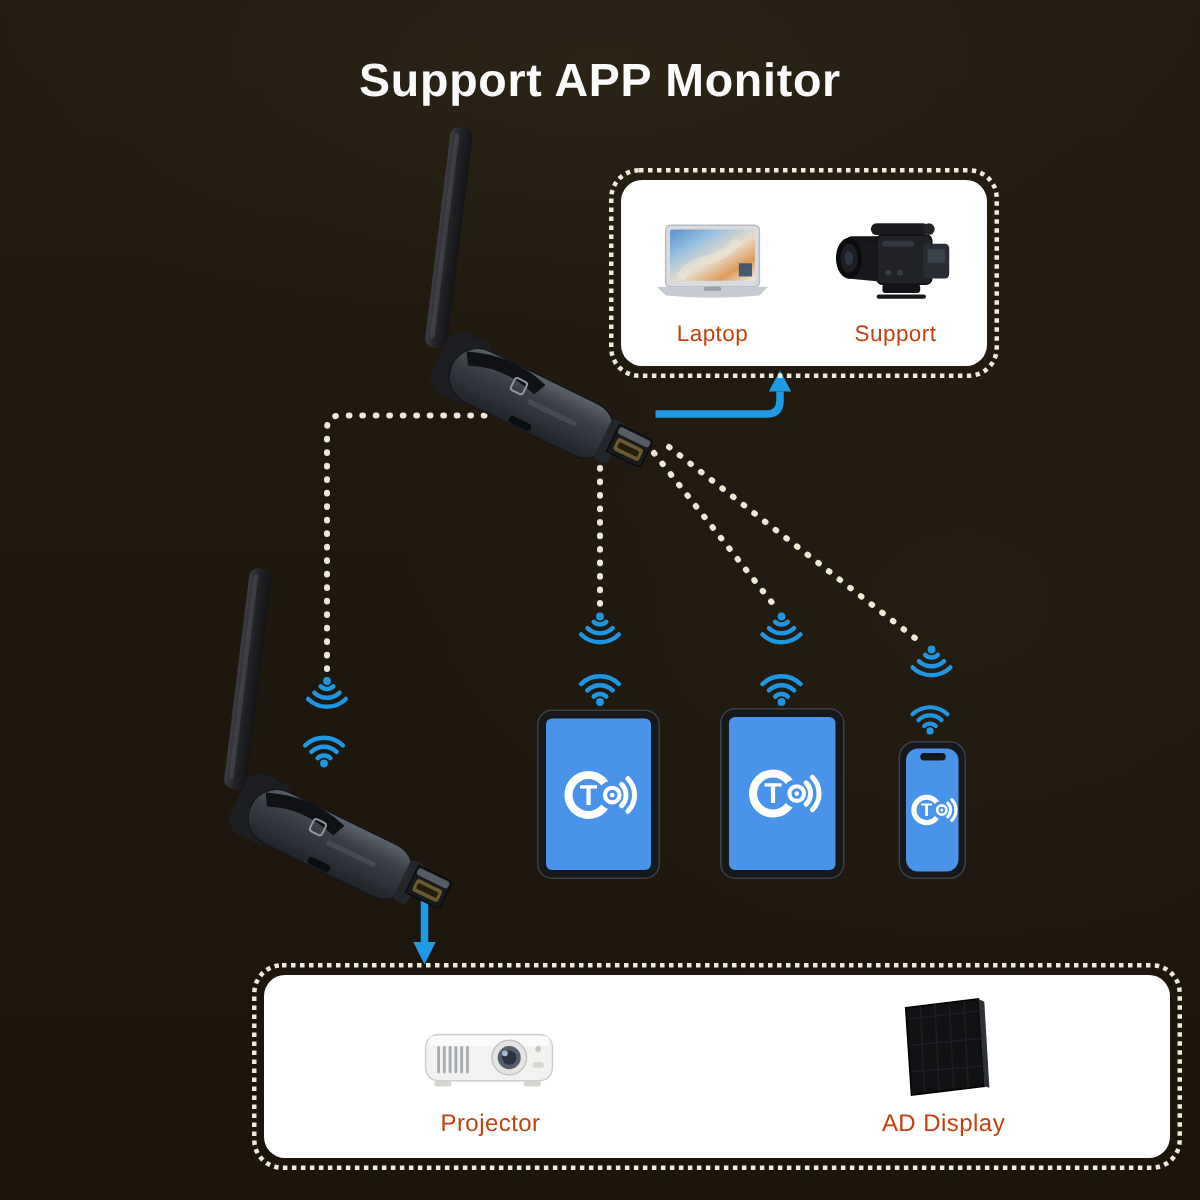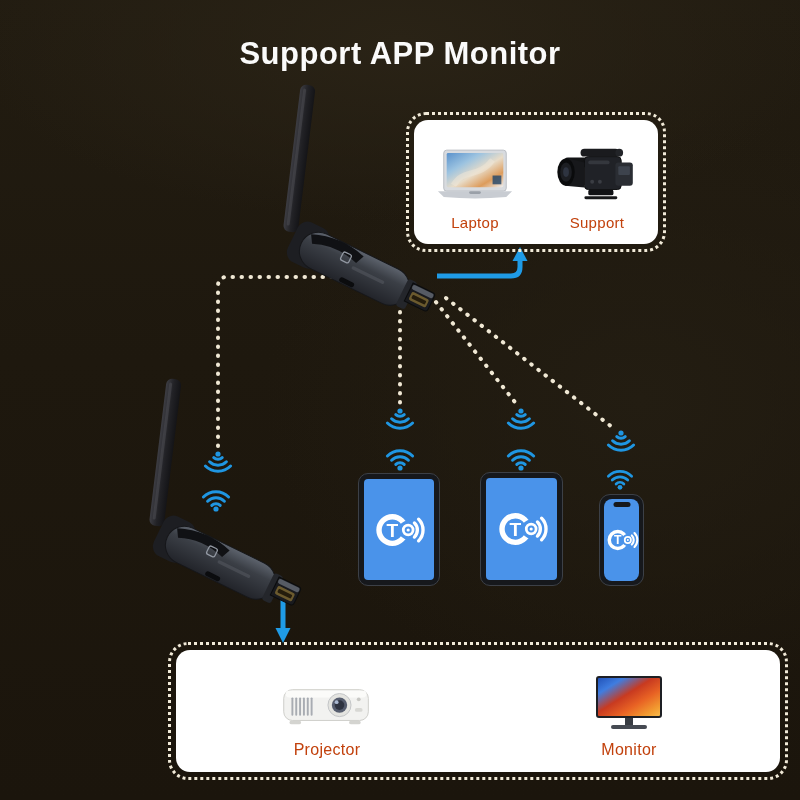--- a/index.html
+++ b/index.html
@@ -252,23 +252,31 @@
           <circle cx="60" cy="24" r="5" fill="#2e3340"></circle>
           <circle cx="57" cy="21" r="2" fill="#aab8d0"></circle>
           <circle cx="80" cy="18" r="2" fill="#c8c8c4"></circle>
           <rect x="76" y="27" width="8" height="4" rx="2" fill="#d8d8d4"></rect>
           <rect x="8" y="40" width="12" height="4" rx="2" fill="#d4d4d0"></rect>
           <rect x="70" y="40" width="12" height="4" rx="2" fill="#d4d4d0"></rect>
         </svg>
         <span class="panel-label out-label">Projector</span>
       </div>
       <div class="panel-col">
-        <svg width="66" height="56" viewBox="0 0 66 56">
-          <rect x="1" y="1" width="64" height="40" rx="2" fill="url(#vividGrad)" stroke="#1d1f24" stroke-width="2"></rect>
-          <path d="M29 42 h8 v7 h-8 z" fill="#383c43"></path>
-          <rect x="15" y="49" width="36" height="4" rx="2" fill="#454a52"></rect>
-        </svg>
-        <span class="panel-label out-label">Monitor</span>
+        <svg width="64" height="68" viewBox="0 0 64 70">
+          <polygon points="6,8 56,2 60,62 10,68" fill="#101113" stroke="#000000"></polygon>
+          <polygon points="56,2 60,4 63.5,63 60,62" fill="#2e3237"></polygon>
+          <g stroke="#1c1e22" stroke-width="1">
+            <path d="M16 6.8 L19 66.6"></path>
+              <path d="M26 5.6 L29 65.4"></path>
+            <path d="M36 4.4 L39 64.2"></path>
+              <path d="M46 3.2 L49 63"></path>
+          </g>
+          <path d="M8 16 L57.5 10" stroke="#1c1e22" stroke-width="1"></path>
+          <path d="M9 34 L58.5 29" stroke="#1c1e22" stroke-width="1"></path>
+          <path d="M10 52 L59.5 48" stroke="#1c1e22" stroke-width="1"></path>
+        </svg>
+        <span class="panel-label out-label">AD Display</span>
       </div>
     </div>
   </div>
 
 </div>
 
 </body></html>

